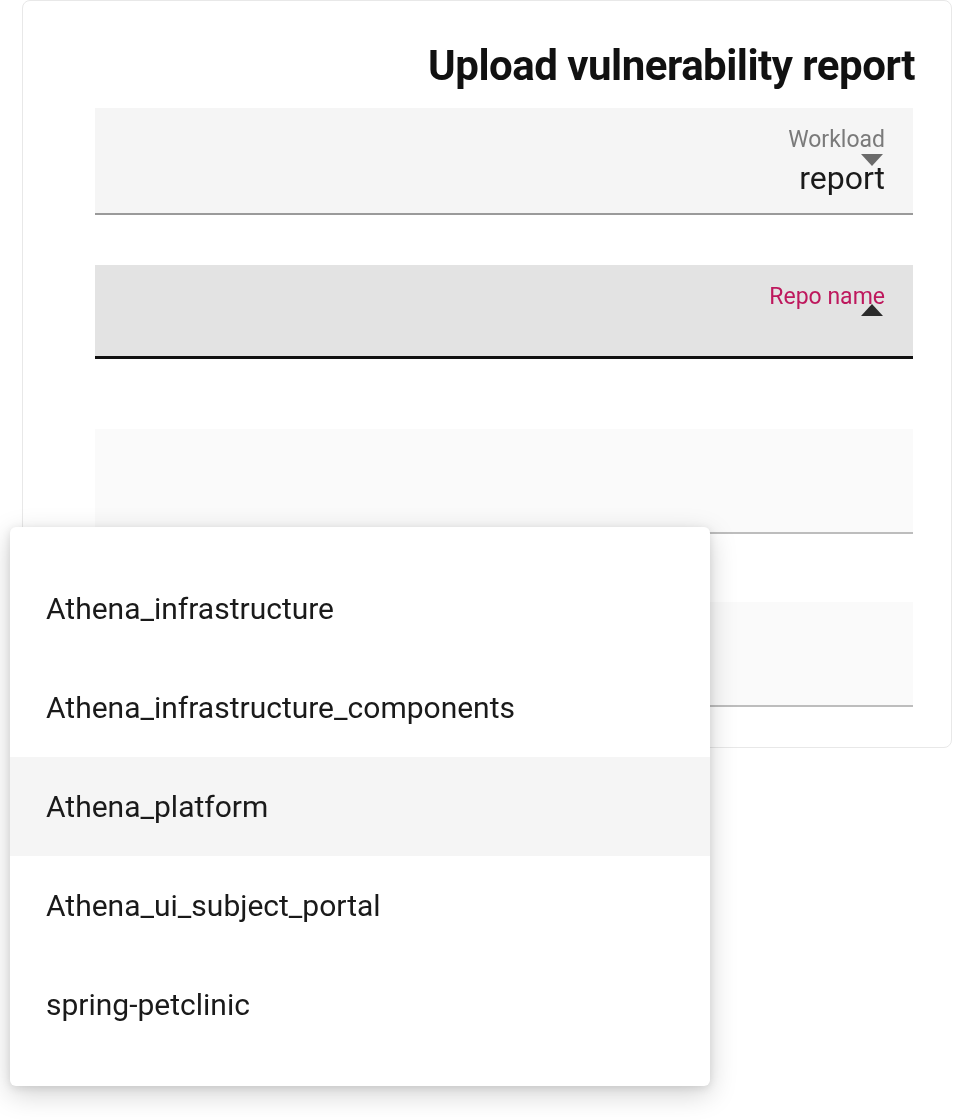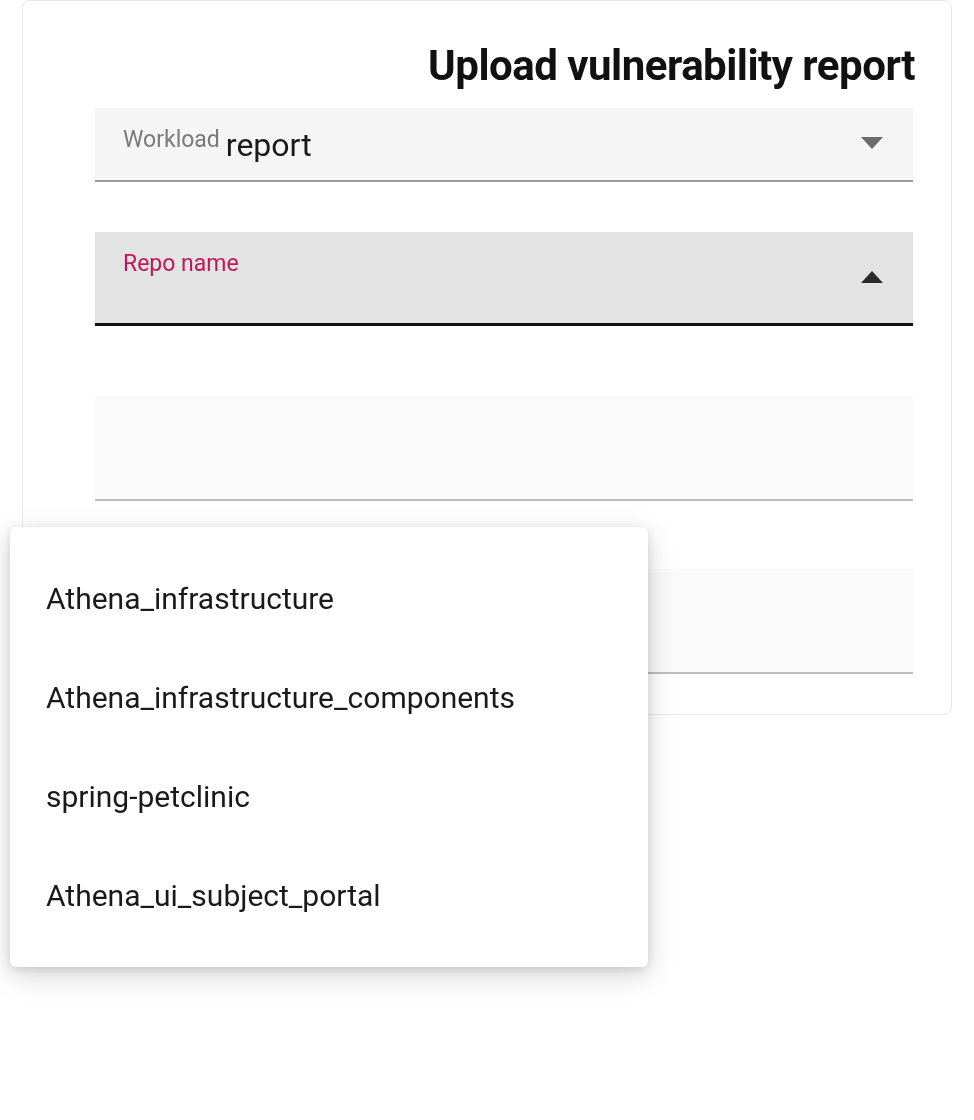--- a/index.html
+++ b/index.html
@@ -41,21 +41,21 @@
     .field-wrap {
       margin-left: 36px;
       margin-right: 2px;
     }
     .select-field {
       background: #f5f5f5;
       border-bottom: 2px solid #9a9a9a;
       padding: 18px 28px 16px 28px;
       position: relative;
       display: flex;
-      flex-direction: row;
+      flex-direction: column;
       gap: 6px;
       cursor: pointer;
     }
     .select-field.open {
       background: #e3e3e3;
       border-bottom: 3px solid #111;
     }
     .field-label {
       font-size: 23px;
       color: #7a7a7a;
@@ -89,25 +89,25 @@
       margin-left: 36px;
       margin-right: 2px;
     }
     .hidden-field.second {
       margin-top: 68px;
     }
     .dropdown {
       position: absolute;
       left: 10px;
       top: 527px;
-      width: 638px;
+      width: 700px;
       background: #fff;
       border-radius: 6px;
       box-shadow: 0 8px 28px rgba(0,0,0,0.18), 0 2px 8px rgba(0,0,0,0.10);
-      padding: 22px 0;
+      padding: 32px 0;
       z-index: 10;
     }
     .dropdown-item {
       padding: 32px 36px;
       font-size: 30px;
       color: #1a1a1a;
       cursor: pointer;
       font-weight: 400;
     }
     .dropdown-item.hover {
@@ -147,15 +147,16 @@
 
   <div class="field-gap" style="height:70px"></div>
   <div class="hidden-field"></div>
   <div class="hidden-field second"></div>
 
 </div>
 
 <div class="dropdown">
   <div class="dropdown-item">Athena_infrastructure</div>
   <div class="dropdown-item">Athena_infrastructure_components</div>
+  <div class="dropdown-item hover">Athena_platform</div>
+  <div class="dropdown-item">Athena_ui_subject_portal</div>
   <div class="dropdown-item">spring-petclinic</div>
-  <div class="dropdown-item">Athena_ui_subject_portal</div>
 </div>
 
 </body></html>

